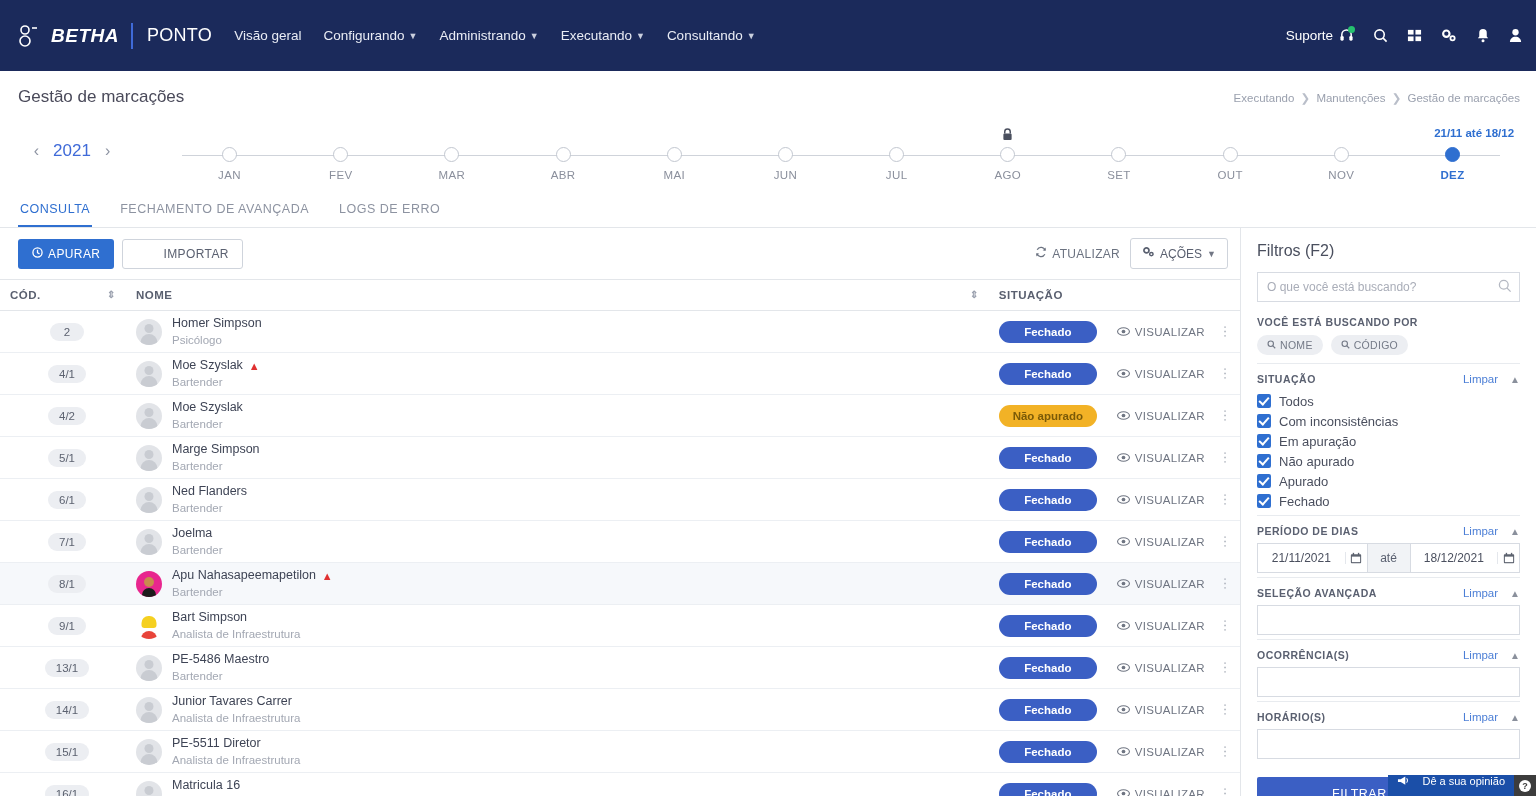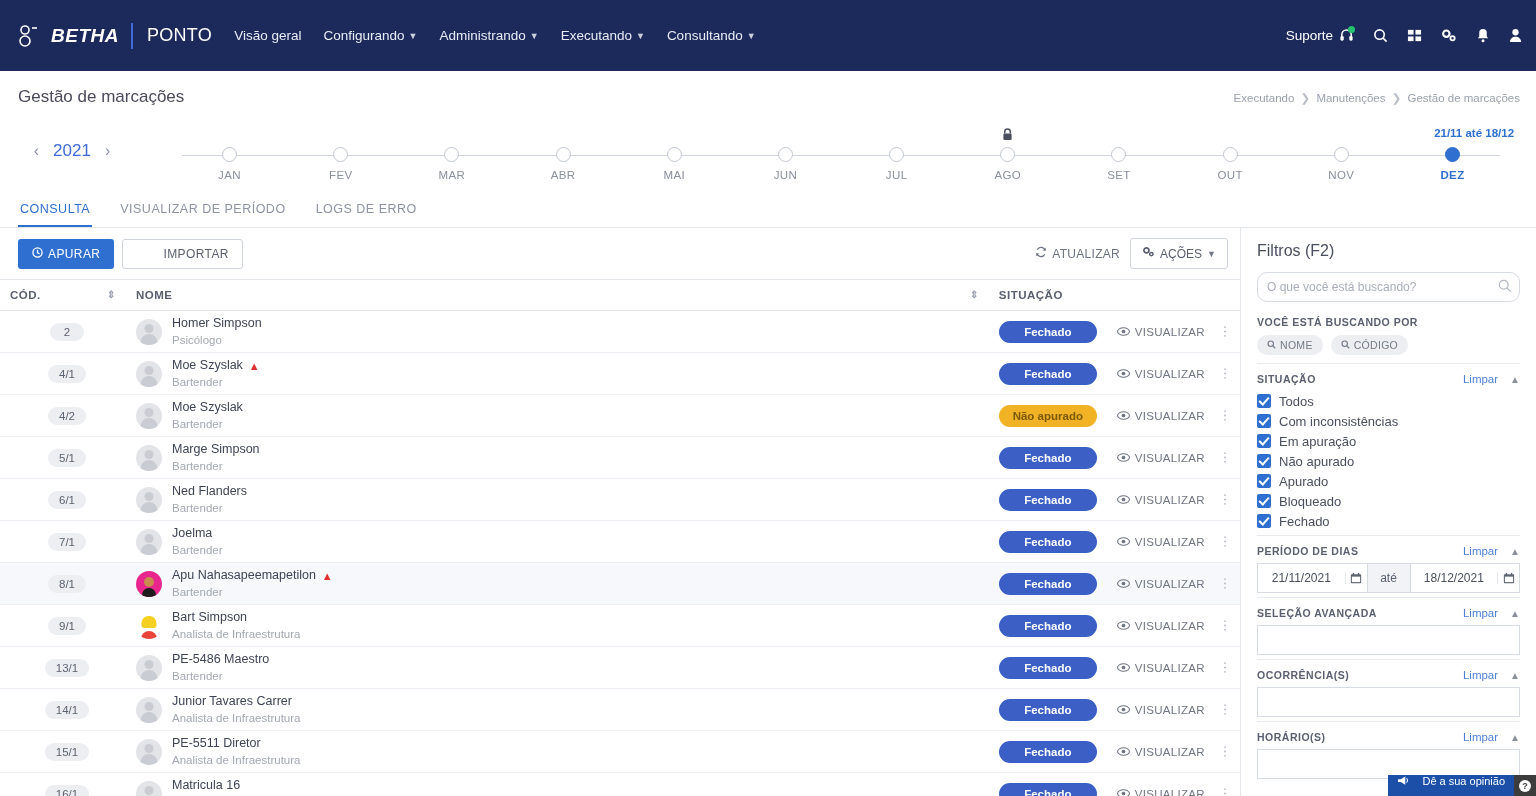--- a/index.html
+++ b/index.html
@@ -200,21 +200,21 @@
   }
 
   
   .filters {
     width: 296px; flex: 0 0 296px; border-left: 1px solid #e3e6ea;
     padding: 14px 16px 0 16px; background: #fff; overflow: hidden;
   }
   .filters-title { font-size: 16px; color: #4a4f5e; margin-bottom: 12px; }
   .search-box { position: relative; margin-bottom: 14px; }
   .search-box input {
-    width: 100%; height: 30px; border: 1px solid #d7dbe2; border-radius: 10px;
+    width: 100%; height: 30px; border: 1px solid #d7dbe2; border-radius: 0;
     padding: 0 28px 0 9px; font-size: 12px; color: #55596a;
     font-family: "Liberation Sans", sans-serif; outline: none;
   }
   .search-box input::placeholder { color: #a9adb8; }
   .search-ico {
     position: absolute; right: 8px; top: 7px; color: #b4b8c2;
   }
   .f-caption {
     font-size: 10.5px; font-weight: bold; color: #5a6070;
     letter-spacing: .5px; margin-bottom: 7px;
@@ -461,21 +461,21 @@
       </div>
     </div>
   </div>
 </div>
 
 <div class="tabs">
   <div class="tab active">
     <span>CONSULTA</span>
   </div>
   <div class="tab">
-    <span>VISUALIZAR DE PERÍODO</span>
+    <span>FECHAMENTO DE AVANÇADA</span>
   </div>
   <div class="tab">
     <span>LOGS DE ERRO</span>
   </div>
 </div>
 
 <div class="body-wrap">
   <div class="main-col">
 
     <div class="toolbar">
@@ -1045,24 +1045,20 @@
         <span class="cb"></span>
         <span class="cb-label">Em apuração</span>
       </div>
       <div class="cb-row">
         <span class="cb"></span>
         <span class="cb-label">Não apurado</span>
       </div>
       <div class="cb-row">
         <span class="cb"></span>
         <span class="cb-label">Apurado</span>
-      </div>
-      <div class="cb-row">
-        <span class="cb"></span>
-        <span class="cb-label">Bloqueado</span>
       </div>
       <div class="cb-row">
         <span class="cb"></span>
         <span class="cb-label">Fechado</span>
       </div>
     </div>
 
     
     <div class="f-section">
       <div class="f-head">

